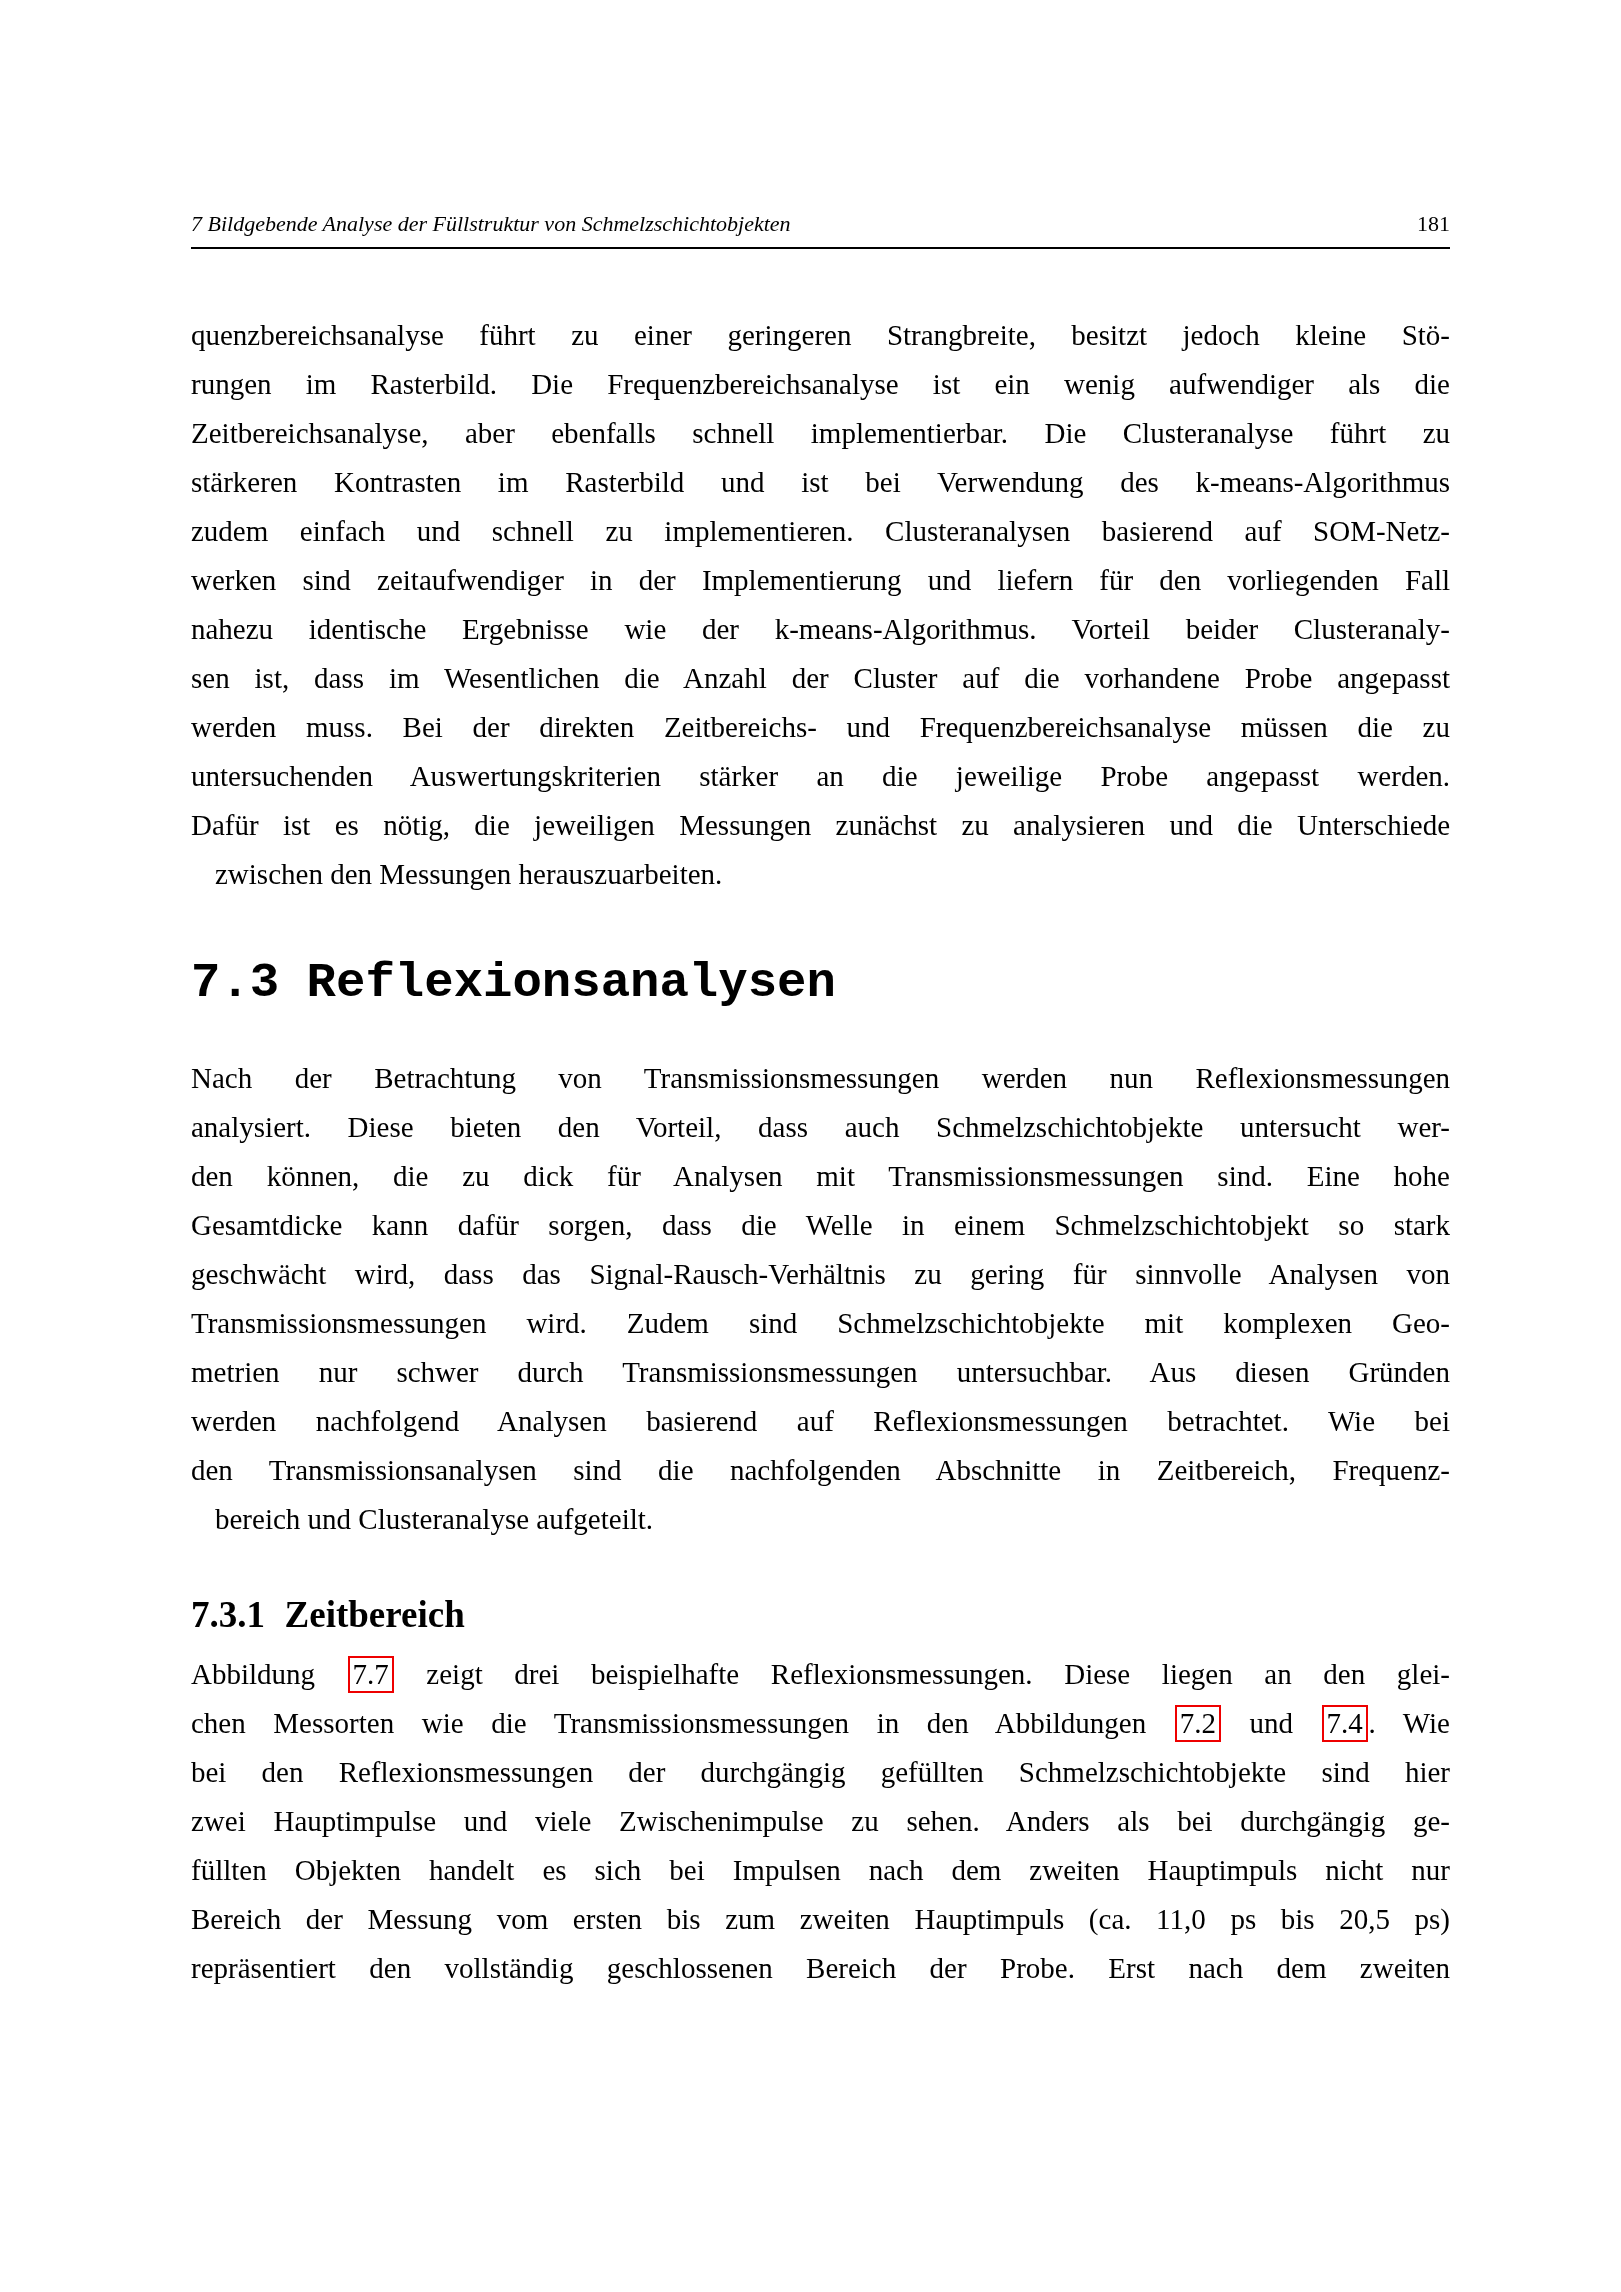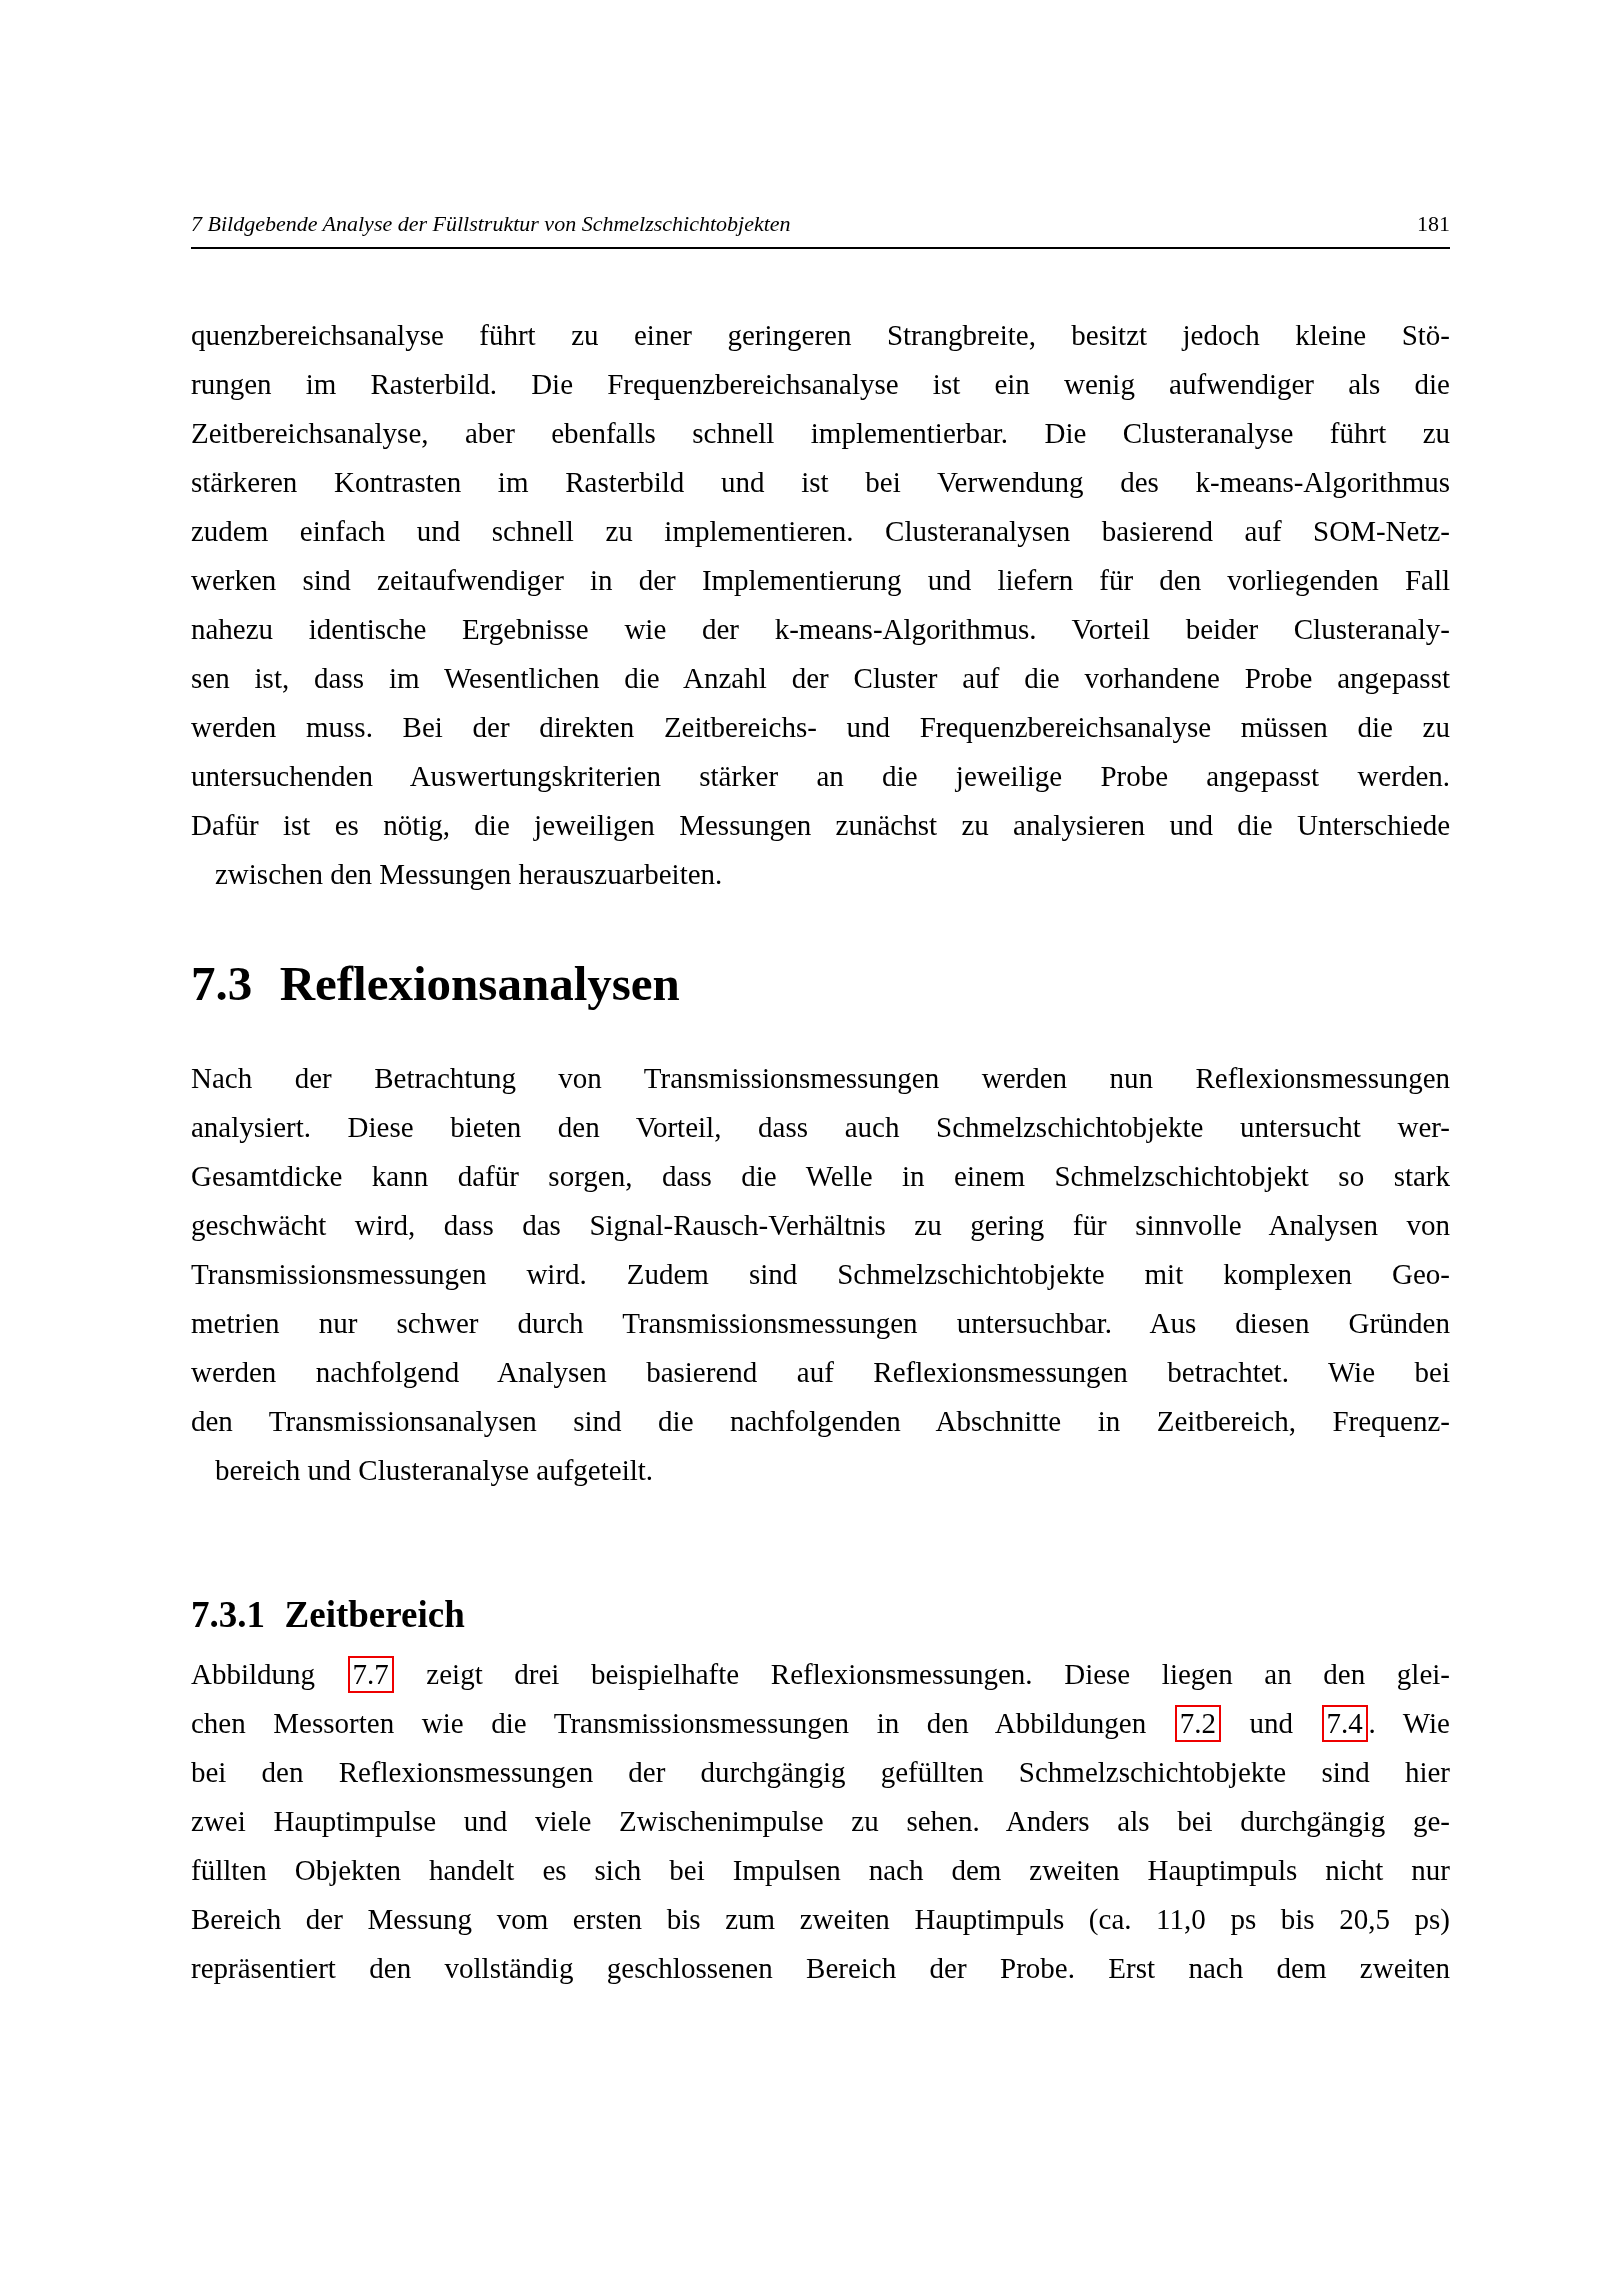--- a/index.html
+++ b/index.html
@@ -74,20 +74,21 @@
     text-decoration: none;
     cursor: pointer;
   }
   
   #section-heading {
     top: 953px;
     font-size: 49px;
     line-height: 61px;
     font-weight: bold;
     white-space: nowrap;
+    font-family: Liberation Mono, monospace;
   }
   #section-heading .h-num { margin-right: 27.4px; }
   #subsection-heading {
     top: 1590px;
     font-size: 37px;
     line-height: 49px;
     font-weight: bold;
     white-space: nowrap;
   }
   #subsection-heading .h-num { margin-right: 19.6px; }
@@ -119,20 +120,21 @@
       <div class="line flush"><span>zwischen den Messungen herauszuarbeiten.</span></div>
     </div>
 
   <div id="section-heading" class="content-col">
     <span class="h-num">7.3</span><span>Reflexionsanalysen</span>
   </div>
 
   <div id="paragraph-2" class="content-col para">
       <div class="line"><span>Nach der Betrachtung von Transmissionsmessungen werden nun Reflexionsmessungen</span></div>
       <div class="line"><span>analysiert. Diese bieten den Vorteil, dass auch Schmelzschichtobjekte untersucht wer-</span></div>
+      <div class="line"><span>den können, die zu dick für Analysen mit Transmissionsmessungen sind. Eine hohe</span></div>
       <div class="line"><span>Gesamtdicke kann dafür sorgen, dass die Welle in einem Schmelzschichtobjekt so stark</span></div>
       <div class="line"><span>geschwächt wird, dass das Signal-Rausch-Verhältnis zu gering für sinnvolle Analysen von</span></div>
       <div class="line"><span>Transmissionsmessungen wird. Zudem sind Schmelzschichtobjekte mit komplexen Geo-</span></div>
       <div class="line"><span>metrien nur schwer durch Transmissionsmessungen untersuchbar. Aus diesen Gründen</span></div>
       <div class="line"><span>werden nachfolgend Analysen basierend auf Reflexionsmessungen betrachtet. Wie bei</span></div>
       <div class="line"><span>den Transmissionsanalysen sind die nachfolgenden Abschnitte in Zeitbereich, Frequenz-</span></div>
       <div class="line flush"><span>bereich und Clusteranalyse aufgeteilt.</span></div>
     </div>
 
   <div id="subsection-heading" class="content-col">

